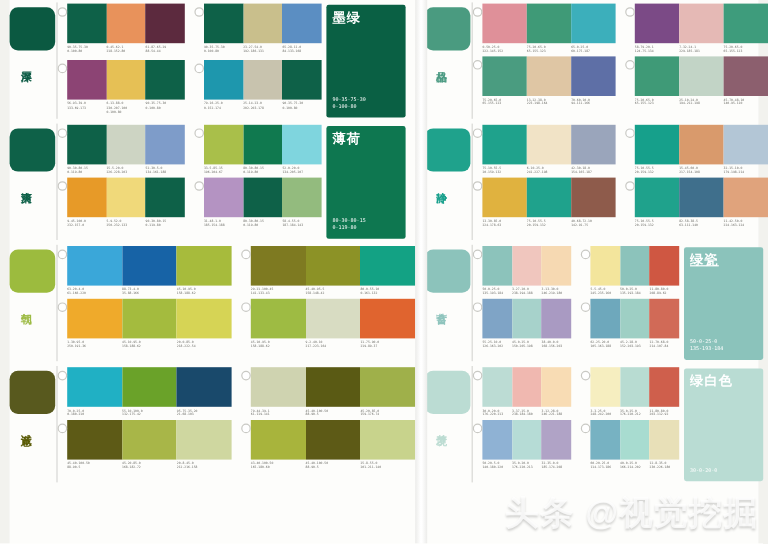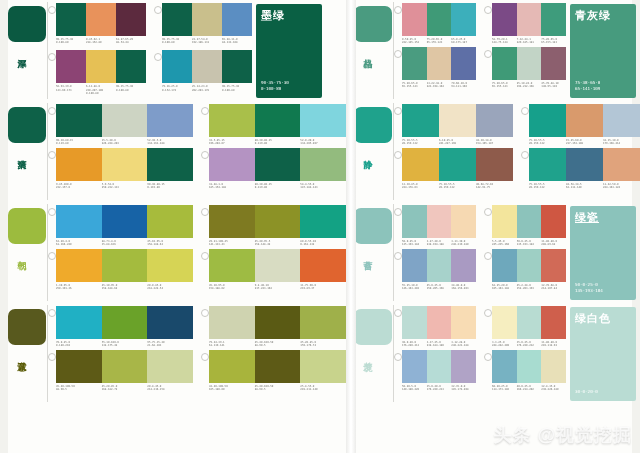--- a/index.html
+++ b/index.html
@@ -52,24 +52,24 @@
             letter-spacing:0px;font-family:"DejaVu Sans Mono",monospace;}
 
   
   .namecard{position:relative;width:66px;flex:0 0 66px;height:94px;margin-top:4px;
             border-radius:2px;}
   .namecard .cname{position:absolute;left:5px;top:5px;font-size:11px;font-weight:bold;
                    line-height:13px;letter-spacing:1px;}
   .namecard .cvals{position:absolute;left:5px;bottom:6px;font-size:4.2px;line-height:6px;
                    font-family:"DejaVu Sans Mono",monospace;letter-spacing:0px;}
 
-  .leaf.left .namecard{margin-left:4px;margin-right:24px;}
+  .leaf.left .namecard{margin-left:4px;margin-right:8px;}
   .leaf.right .namecard{margin-left:4px;margin-right:4px;}
 
-  .watermark{position:absolute;right:8px;bottom:6px;font-size:18px;font-weight:bold;
+  .watermark{position:absolute;right:8px;bottom:6px;font-size:28px;font-weight:bold;
              color:rgba(255,255,255,.78);letter-spacing:1px;
              text-shadow:0 1px 2px rgba(0,0,0,.18);pointer-events:none;}
 </style>
 </head>
 <body>
 
 <div id="page">
 
   <div class="page-edge left"></div>
   <div class="page-edge right"></div>
@@ -268,20 +268,27 @@
                 </div>
                 <div class="codecell">
                   <div class="codeline">80-30-80-15</div>
                   <div class="codeline">0-119-80</div>
                 </div>
                 <div class="codecell">
                   <div class="codeline">58-4-55-0</div>
                   <div class="codeline">187-184-143</div>
                 </div>
               </div>
+            </div>
+          </div>
+          <div class="namecard" style="background: rgb(14, 119, 80);">
+            <div class="cname" style="color: rgb(255, 255, 255);">薄荷</div>
+            <div class="cvals" style="color: rgb(255, 255, 255);">
+              <div>80-30-80-15</div>
+              <div>0-119-80</div>
             </div>
           </div>
         </div>
         <div class="block">
           <div class="labelcol">
             <div class="chip" style="background: rgb(156, 187, 62);"></div>
             <div class="vlabel" style="color: rgb(157, 187, 69);">朝气</div>
             <div class="divider"></div>
           </div>
           <div class="groups">
@@ -563,27 +570,20 @@
                   <div class="codeline">25-10-24-0</div>
                   <div class="codeline">194-212-198</div>
                 </div>
                 <div class="codecell">
                   <div class="codeline">45-70-48-10</div>
                   <div class="codeline">140-95-110</div>
                 </div>
               </div>
             </div>
           </div>
-          <div class="namecard" style="background: rgb(71, 155, 126);">
-            <div class="cname" style="color: rgb(255, 255, 255);">青灰绿</div>
-            <div class="cvals" style="color: rgb(255, 255, 255);">
-              <div>75-38-65-0</div>
-              <div>65-141-109</div>
-            </div>
-          </div>
         </div>
         <div class="block">
           <div class="labelcol">
             <div class="chip" style="background: rgb(31, 162, 140);"></div>
             <div class="vlabel" style="color: rgb(24, 160, 140);">冷静</div>
             <div class="divider"></div>
           </div>
           <div class="groups">
             <div class="group">
               <div class="gmark"></div>

